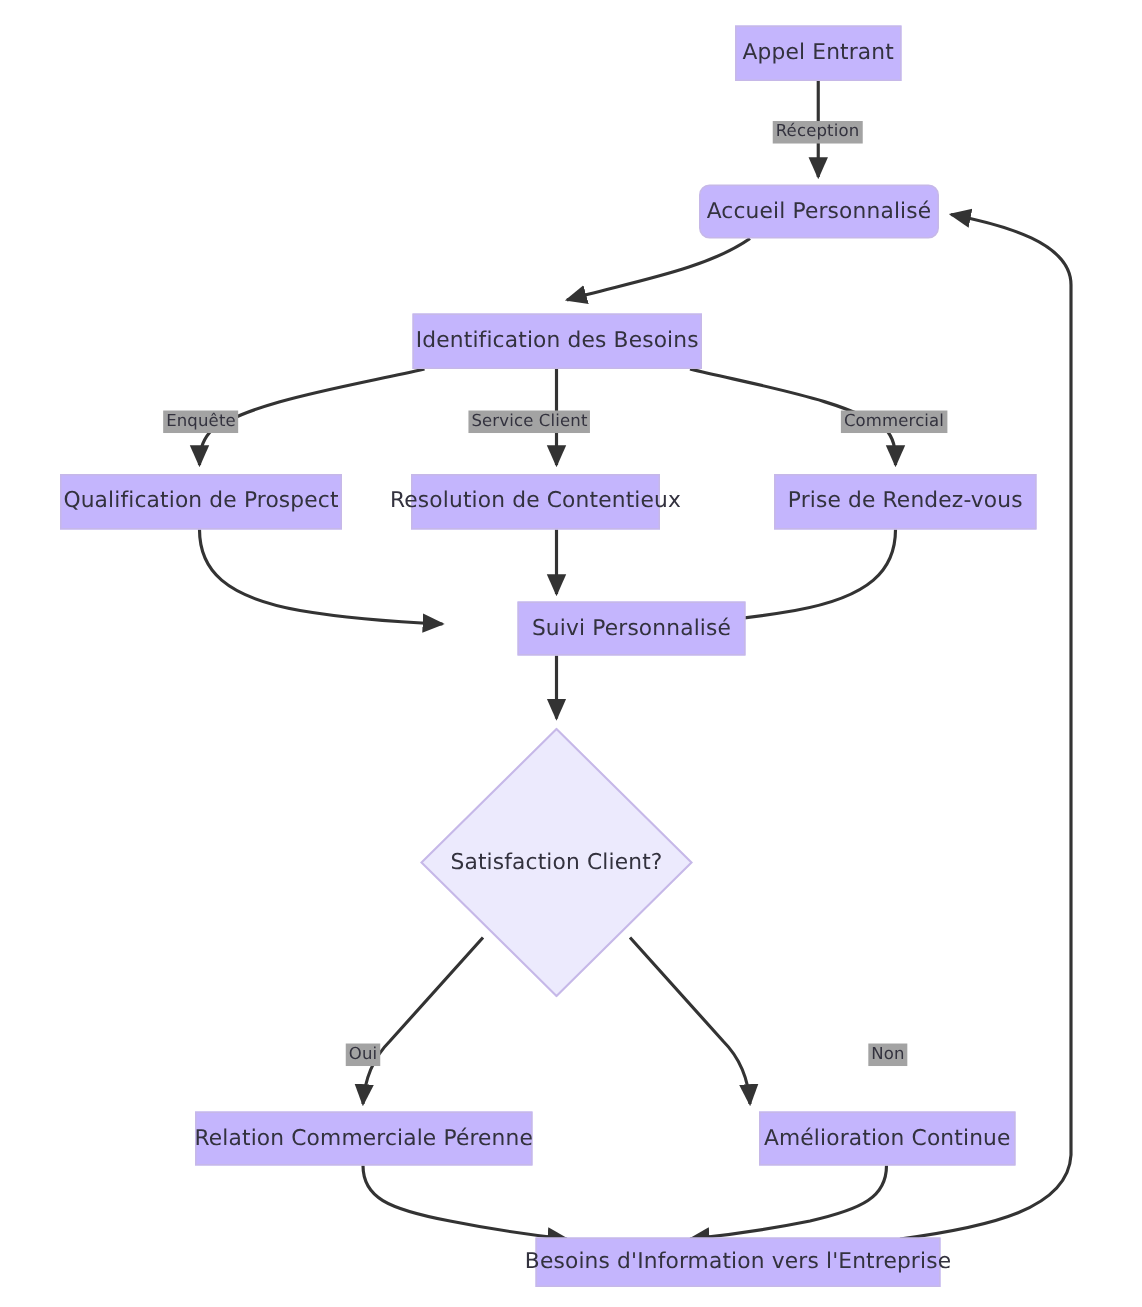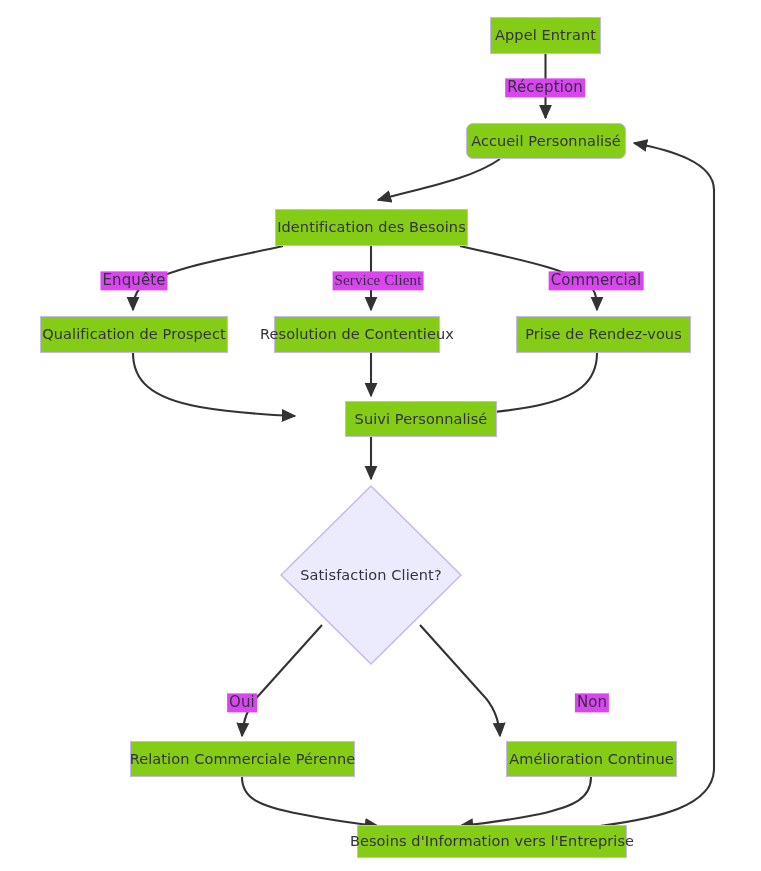--- a/index.html
+++ b/index.html
@@ -23,21 +23,21 @@
   svg#edges {
     position: absolute;
     left: 0; top: 0;
     width: 761px;
     height: 871px;
     pointer-events: none;
   }
   .node {
     position: absolute;
     box-sizing: border-box;
-    background: #84cc16;
+    background: #c4b5fd;
     border: 1px solid #C6B8E8;
     color: #33323E;
     font-size: 14.5px;
     line-height: 1;
     display: flex;
     align-items: center;
     justify-content: center;
     white-space: nowrap;
     letter-spacing: 0.1px;
   }
@@ -59,23 +59,23 @@
   .decision .dlabel {
     position: relative;
     z-index: 2;
     font-size: 14.5px;
     color: #33323E;
     white-space: nowrap;
     letter-spacing: 0.1px;
   }
   .edge-label {
     position: absolute;
-    background: #d946ef;
+    background: #a3a3a3;
     color: #33323E;
-    font-size: 15px;
+    font-size: 11px;
     line-height: 1.15;
     padding: 1px 2px;
     white-space: nowrap;
     transform: translate(-50%, -50%);
     letter-spacing: 0.1px;
   }
 </style>
 </head>
 <body>
 
@@ -163,21 +163,21 @@
   </div>
 
   <div class="node" style="left:357px; top:825px; width:270px; height:33px;">
     <span>Besoins d'Information vers l'Entreprise</span>
   </div>
 
   <div class="edge-label" style="left:545px; top:88px;">Réception</div>
 
   <div class="edge-label" style="left:134px; top:281px;">Enquête</div>
 
-  <div class="edge-label" style="left:378px; top:281px;font-family:Liberation Serif, serif;">Service Client</div>
+  <div class="edge-label" style="left:353px; top:281px;">Service Client</div>
 
   <div class="edge-label" style="left:596px; top:281px;">Commercial</div>
 
   <div class="edge-label" style="left:242px; top:703px;">Oui</div>
 
   <div class="edge-label" style="left:592px; top:703px;">Non</div>
 
 </div>
 
 </body></html>

